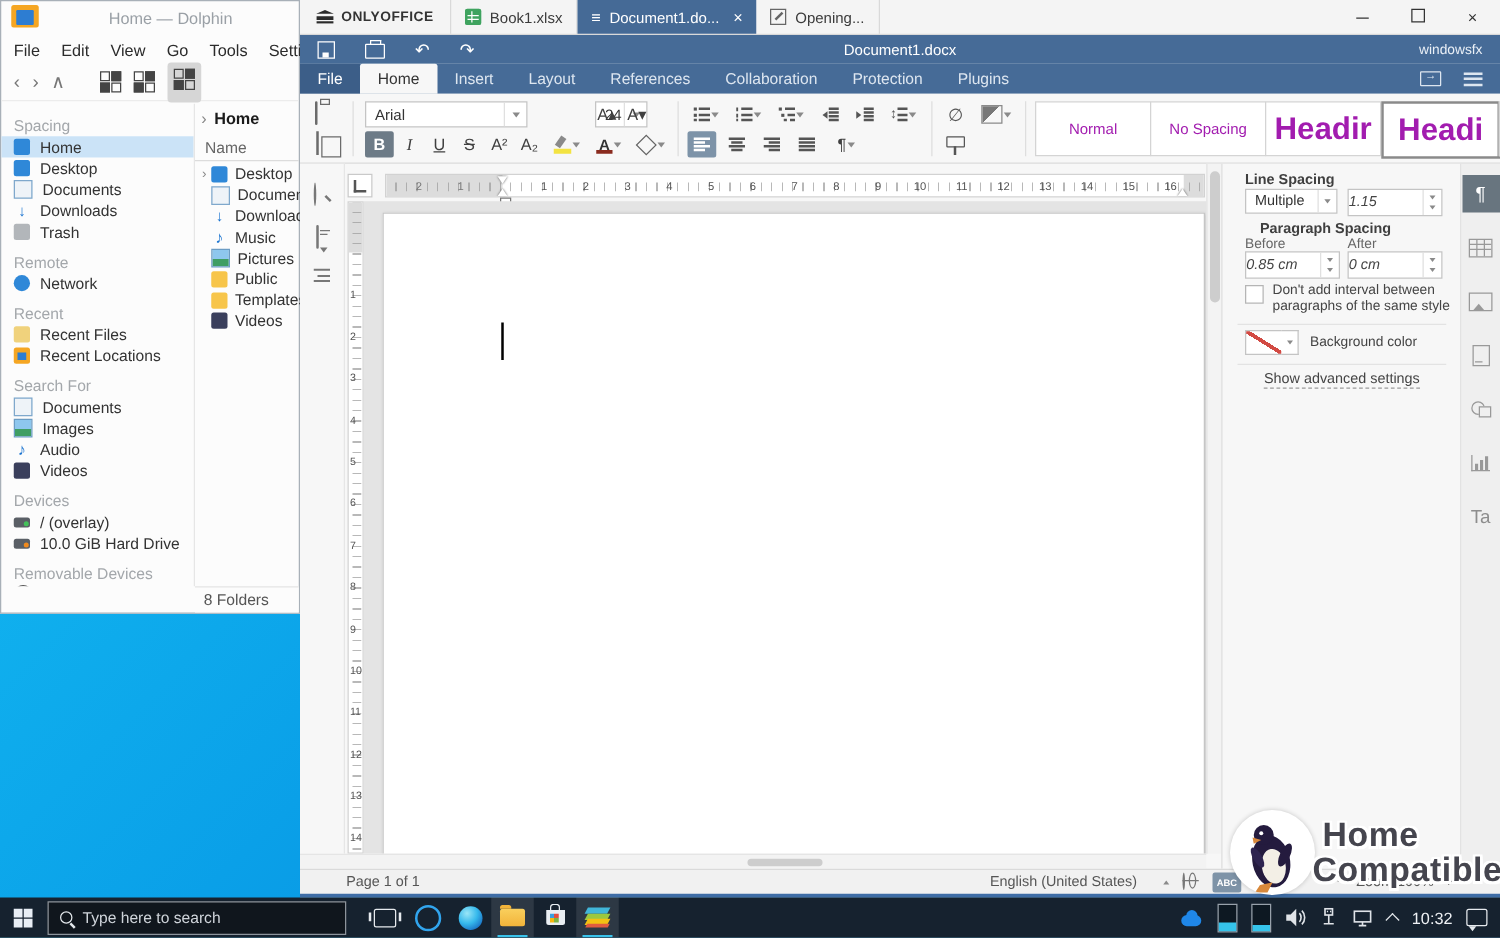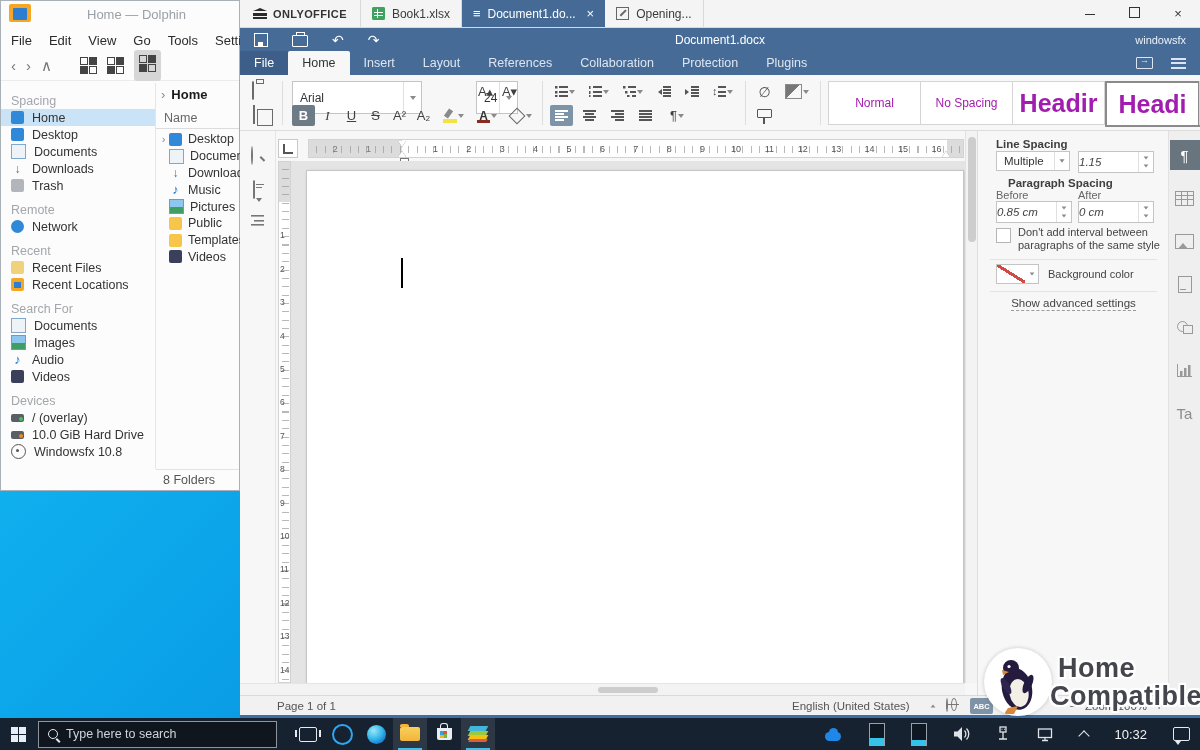--- a/index.html
+++ b/index.html
@@ -97,21 +97,21 @@
   .fold-arrow{width:15px;height:10px;border:1.5px solid #dde6f0;border-radius:1px;position:relative;}
   .fold-arrow::after{content:"→";position:absolute;left:3px;top:-3px;font-size:9px;color:#dde6f0;}
   .hamb{width:15px;height:11px;background:linear-gradient(#dde6f0,#dde6f0) 0 0/15px 2px no-repeat,linear-gradient(#dde6f0,#dde6f0) 0 4.5px/15px 2px no-repeat,linear-gradient(#dde6f0,#dde6f0) 0 9px/15px 2px no-repeat;}
 
   
   #oo-tools{left:0;top:75px;width:960px;height:56px;background:#f7f7f7;border-bottom:1px solid #dcdcdc;}
   .clip{width:15px;height:17px;border:1.5px solid #6b6b6b;border-radius:1px;position:relative;background:#f7f7f7;}
   .clip::after{content:"";position:absolute;left:3px;top:-3px;width:6px;height:3px;border:1.5px solid #6b6b6b;background:#f7f7f7;}
   .clip2{width:14px;height:15px;border:1.5px solid #6b6b6b;position:relative;}
   .clip2::after{content:"";position:absolute;left:3px;top:3px;width:14px;height:15px;border:1.5px solid #6b6b6b;background:#f7f7f7;}
-  .sel-box{height:33px;background:#fff;border:1px solid #c4c4c4;display:flex;align-items:center;font-size:12px;color:#333;}
+  .sel-box{height:21px;background:#fff;border:1px solid #c4c4c4;display:flex;align-items:center;font-size:12px;color:#333;}
   .sel-box .txt{padding-left:7px;flex:1;}
   .sel-box .dd{width:17px;align-self:stretch;display:flex;align-items:center;justify-content:center;border-left:1px solid #e0e0e0;}
   .tbtn{width:23px;height:21px;display:flex;align-items:center;justify-content:center;font-size:13px;color:#404040;border-radius:2px;gap:1px;}
   .tbtn.act{background:#6d7b87;color:#fff;}
   .tbtn.act2{background:#7d93a8;}
   .i-lines{--c:#555;width:13px;height:11px;background-repeat:no-repeat;display:inline-block;}
   .act2 .i-lines{--c:#fff;}
   .al-l{background-image:linear-gradient(var(--c),var(--c)),linear-gradient(var(--c),var(--c)),linear-gradient(var(--c),var(--c)),linear-gradient(var(--c),var(--c));background-size:13px 2px,9px 2px,13px 2px,9px 2px;background-position:0 0,0 3px,0 6px,0 9px;}
   .al-c{background-image:linear-gradient(var(--c),var(--c)),linear-gradient(var(--c),var(--c)),linear-gradient(var(--c),var(--c)),linear-gradient(var(--c),var(--c));background-size:13px 2px,9px 2px,13px 2px,9px 2px;background-position:0 0,2px 3px,0 6px,2px 9px;}
   .al-r{background-image:linear-gradient(var(--c),var(--c)),linear-gradient(var(--c),var(--c)),linear-gradient(var(--c),var(--c)),linear-gradient(var(--c),var(--c));background-size:13px 2px,9px 2px,13px 2px,9px 2px;background-position:0 0,4px 3px,0 6px,4px 9px;}
@@ -239,21 +239,21 @@
   .tb-folder::before{content:"";position:absolute;left:0;top:-3px;width:9px;height:3px;background:#f2b43a;border-radius:2px 2px 0 0;}
   .store{width:15px;height:12px;background:#e9eef3;border-radius:0 0 2px 2px;position:relative;}
   .store::before{content:"";position:absolute;left:3.5px;top:-5px;width:6px;height:5px;border:1.5px solid #e9eef3;border-bottom:none;border-radius:3px 3px 0 0;}
   .store::after{content:"";position:absolute;left:3.5px;top:2.5px;width:7px;height:7px;background:conic-gradient(#e25041 0 25%,#7db343 0 50%,#f5b70f 0 75%,#3b9ee0 0);}
   .oo-dock{width:18px;height:16px;position:relative;}
   .oo-dock i{position:absolute;left:0;width:18px;height:5px;transform:skewX(-28deg);}
   .oo-dock i:nth-child(1){top:0;background:#41b6d9;}
   .oo-dock i:nth-child(2){top:4.5px;background:#9cc83f;}
   .oo-dock i:nth-child(3){top:9px;background:#f2c113;}
   .oo-dock i:nth-child(4){top:13px;background:#e05b3f;height:3px;}
-  #tray{margin-left:auto;display:flex;align-items:center;gap:26px;padding-right:10px;}
+  #tray{margin-left:auto;display:flex;align-items:center;gap:11px;padding-right:10px;}
   .cloud{width:20px;height:13px;position:relative;}
   .cloud::before{content:"";position:absolute;left:2px;top:4px;width:16px;height:9px;background:#1f87e8;border-radius:6px;}
   .cloud::after{content:"";position:absolute;left:6px;top:0;width:9px;height:9px;background:#1f87e8;border-radius:50%;}
   .prev{width:14px;height:21px;border:1px solid #98a1ab;background:#0d1822;position:relative;}
   .prev i{position:absolute;left:0;bottom:0;width:100%;background:#35c3ea;}
   .chev-up{width:7px;height:7px;border-left:1.6px solid #e6eaee;border-top:1.6px solid #e6eaee;transform:rotate(45deg);margin-top:3px;}
   .tb-time{color:#eef1f4;font-size:13px;}
   .bubble{width:15px;height:12px;border:1.5px solid #e6eaee;border-radius:2px;position:relative;}
   .bubble::after{content:"";position:absolute;left:1px;bottom:-4.5px;border-left:3px solid transparent;border-right:3px solid transparent;border-top:4.5px solid #e6eaee;}
   .tray-svg{display:block;}
@@ -385,20 +385,24 @@
         <div class="prow pitem">
           <span class="pic drive-icon"></span>
           <span>/ (overlay)</span>
         </div>
 
         <div class="prow pitem">
           <span class="pic drive2-icon"></span>
           <span>10.0 GiB Hard Drive</span>
         </div>
 
+        <div class="prow phead">
+
+          <span>Removable Devices</span>
+        </div>
 
         <div class="prow pitem">
           <span class="pic disc-icon"></span>
           <span>Windowsfx 10.8</span>
         </div>
       </div>
     <div class="abs d-split"></div>
 
     <div id="d-crumb" class="abs">
       <span class="gt">›</span>

